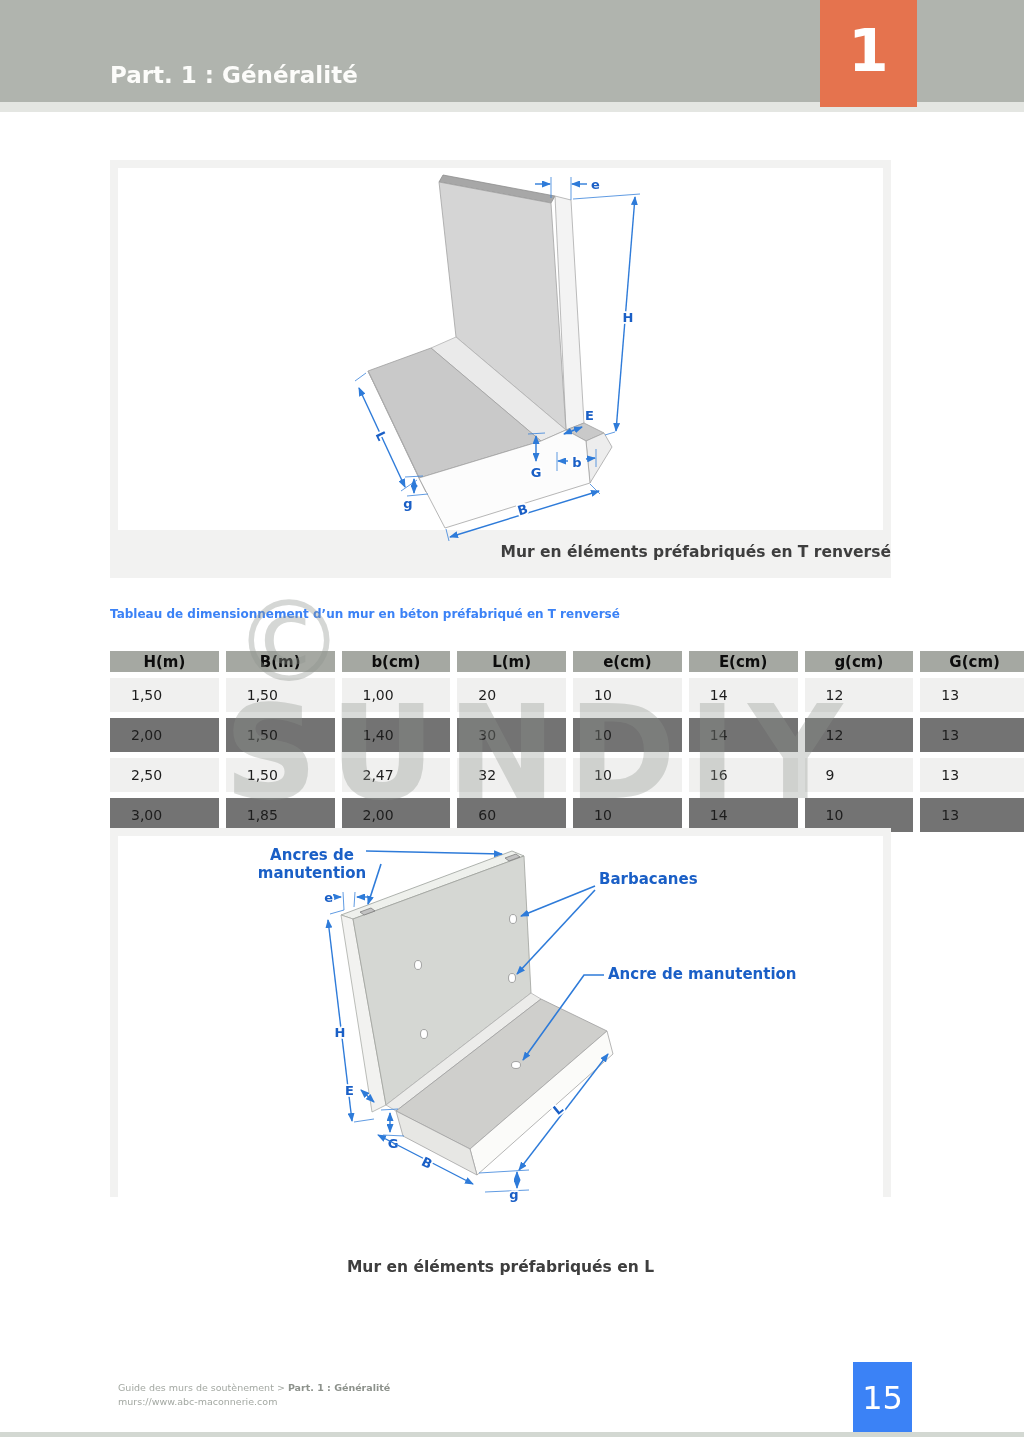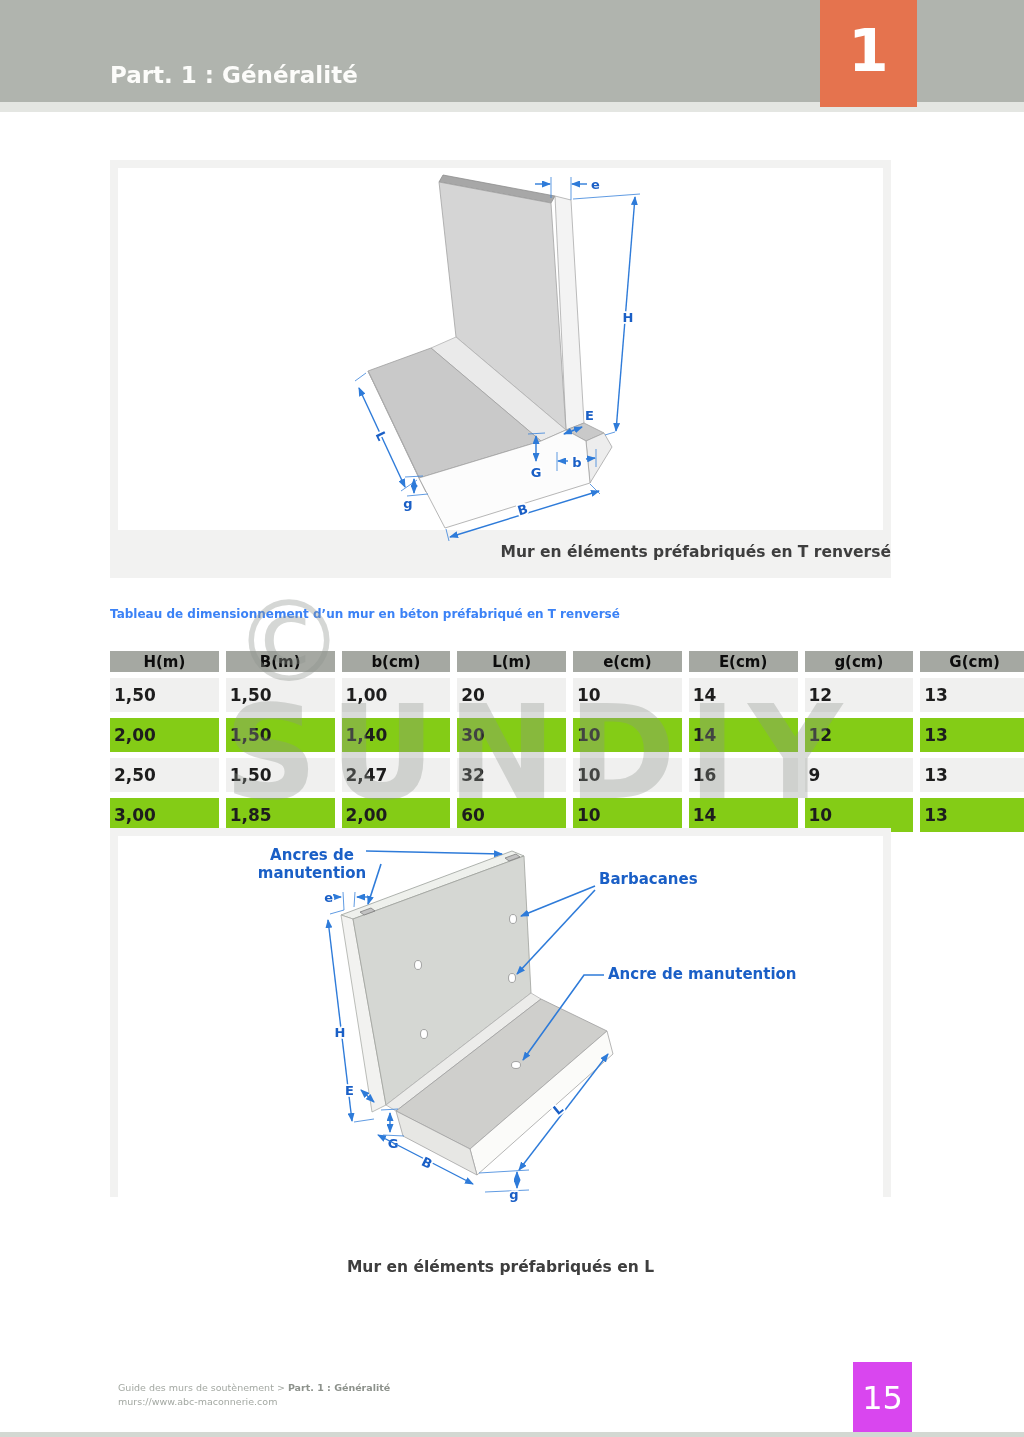--- a/index.html
+++ b/index.html
@@ -26,32 +26,32 @@
   #fig2 .figcaption{top:1248px;}
   .figcaption{top:auto;} 
   #fig1 .figcaption{top:383px;text-align:right;}
   #fig2 .figcaption{top:383px;margin-top:47px;}
   
   .tbl-title{position:absolute;left:110px;top:607px;font-size:12px;font-weight:700;color:#3b82f6;z-index:1;}
   .dimtable{position:absolute;left:110px;top:651px;width:919px;display:grid;
             grid-template-columns:repeat(8,1fr);column-gap:7px;row-gap:6px;z-index:1;}
   .dimtable .h{height:21px;background:#a5a8a2;color:#0c0c0c;font-weight:700;font-size:15px;
                display:flex;align-items:center;justify-content:center;}
-  .dimtable .c{height:34px;font-size:17px;color:#1d1d1d;display:flex;align-items:center;
-               padding-left:4px;box-sizing:border-box;font-weight:bold;}
+  .dimtable .c{height:34px;font-size:14px;color:#1d1d1d;display:flex;align-items:center;
+               padding-left:21px;box-sizing:border-box;}
   .dimtable .r0{background:#f0f0ef;}
-  .dimtable .r1{background:#84cc16;}
+  .dimtable .r1{background:#737373;}
   
   .wm{position:absolute;z-index:2;pointer-events:none;color:#8e938d;line-height:1;}
   .wm-c{left:233px;top:586px;font-size:112px;opacity:.36;}
   .wm-s{left:224px;top:688px;font-size:130px;font-weight:700;letter-spacing:12px;opacity:.33;}
   
   .footer{position:absolute;left:118px;top:1381px;font-size:9.5px;line-height:14px;color:#a3a8a2;}
   .footer b{color:#8c918b;}
-  .pagebox{position:absolute;left:853px;top:1362px;width:59px;height:71px;background:#d946ef;
+  .pagebox{position:absolute;left:853px;top:1362px;width:59px;height:71px;background:#3b82f6;
            display:flex;align-items:center;justify-content:center;text-align:center;}
   .pagebox span{color:#ffffff;font-size:32px;}
   .bottomstrip{position:absolute;left:0;top:1432px;width:1024px;height:5px;background:#d3d8d2;}
   
   .dim{stroke:#2e7bd9;stroke-width:1.4;fill:none;}
   .ext{stroke:#2e7bd9;stroke-width:0.9;fill:none;opacity:.85;}
   .ldr{stroke:#2e7bd9;stroke-width:1.6;fill:none;}
   .dl{font-size:13px;font-weight:700;fill:#1a5fc6;paint-order:stroke;stroke:#ffffff;
       stroke-width:3.5px;stroke-linejoin:round;}
   .al{font-size:15px;font-weight:700;fill:#1a5fc6;paint-order:stroke;stroke:#ffffff;

